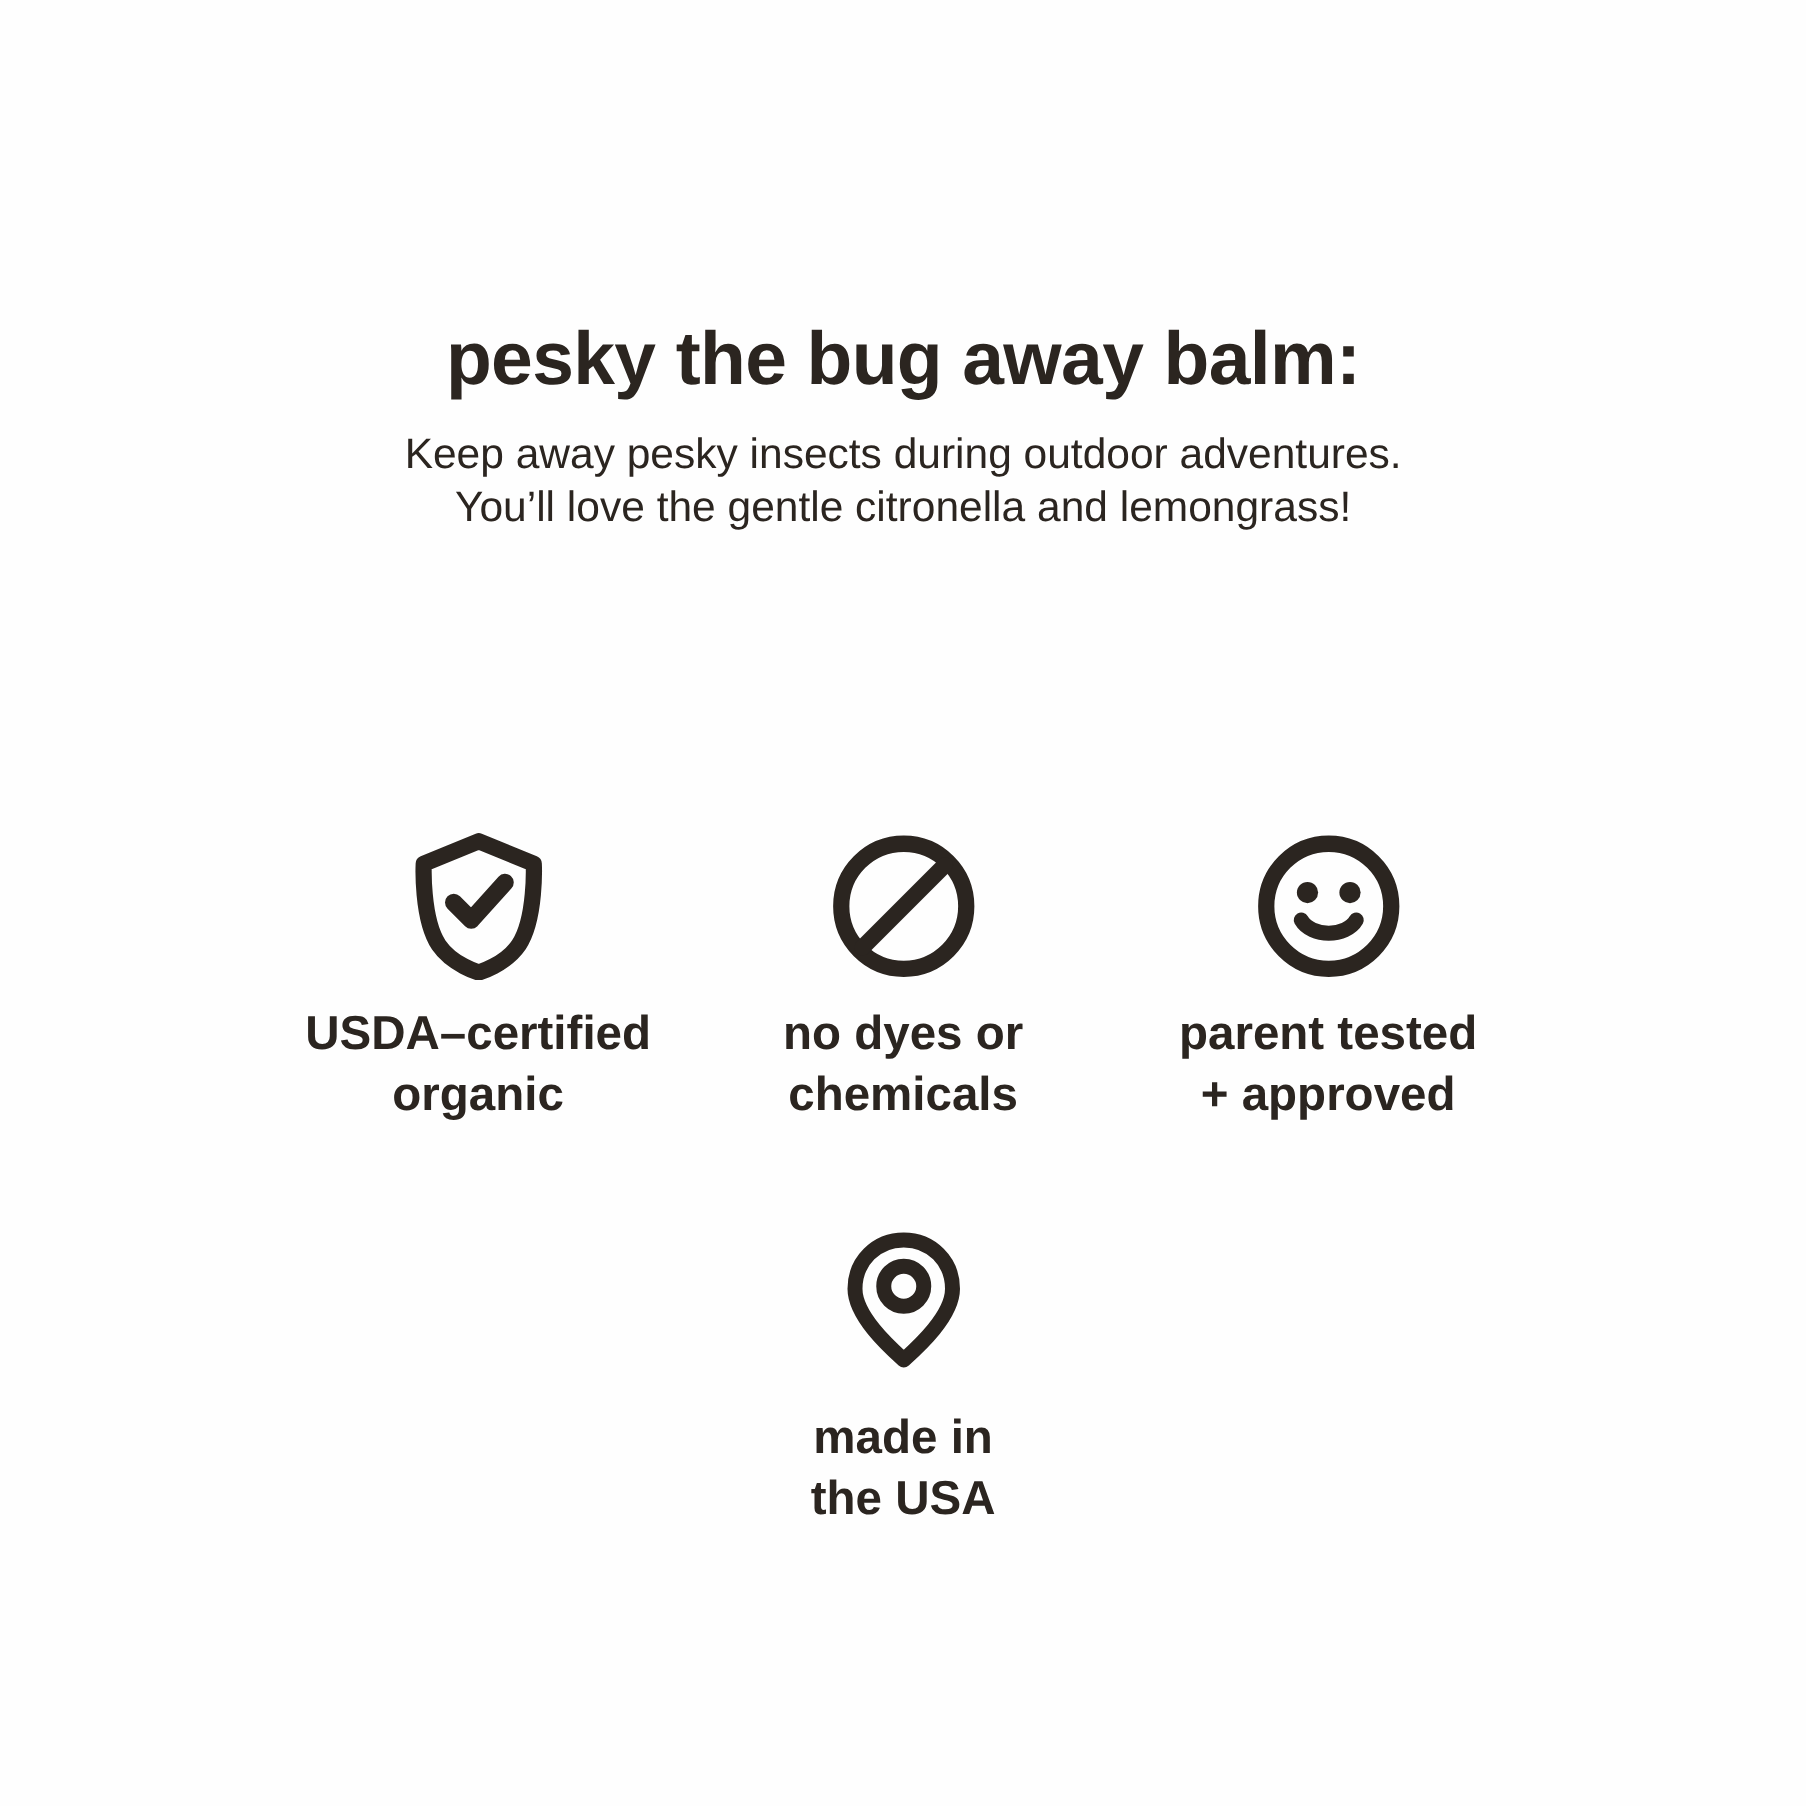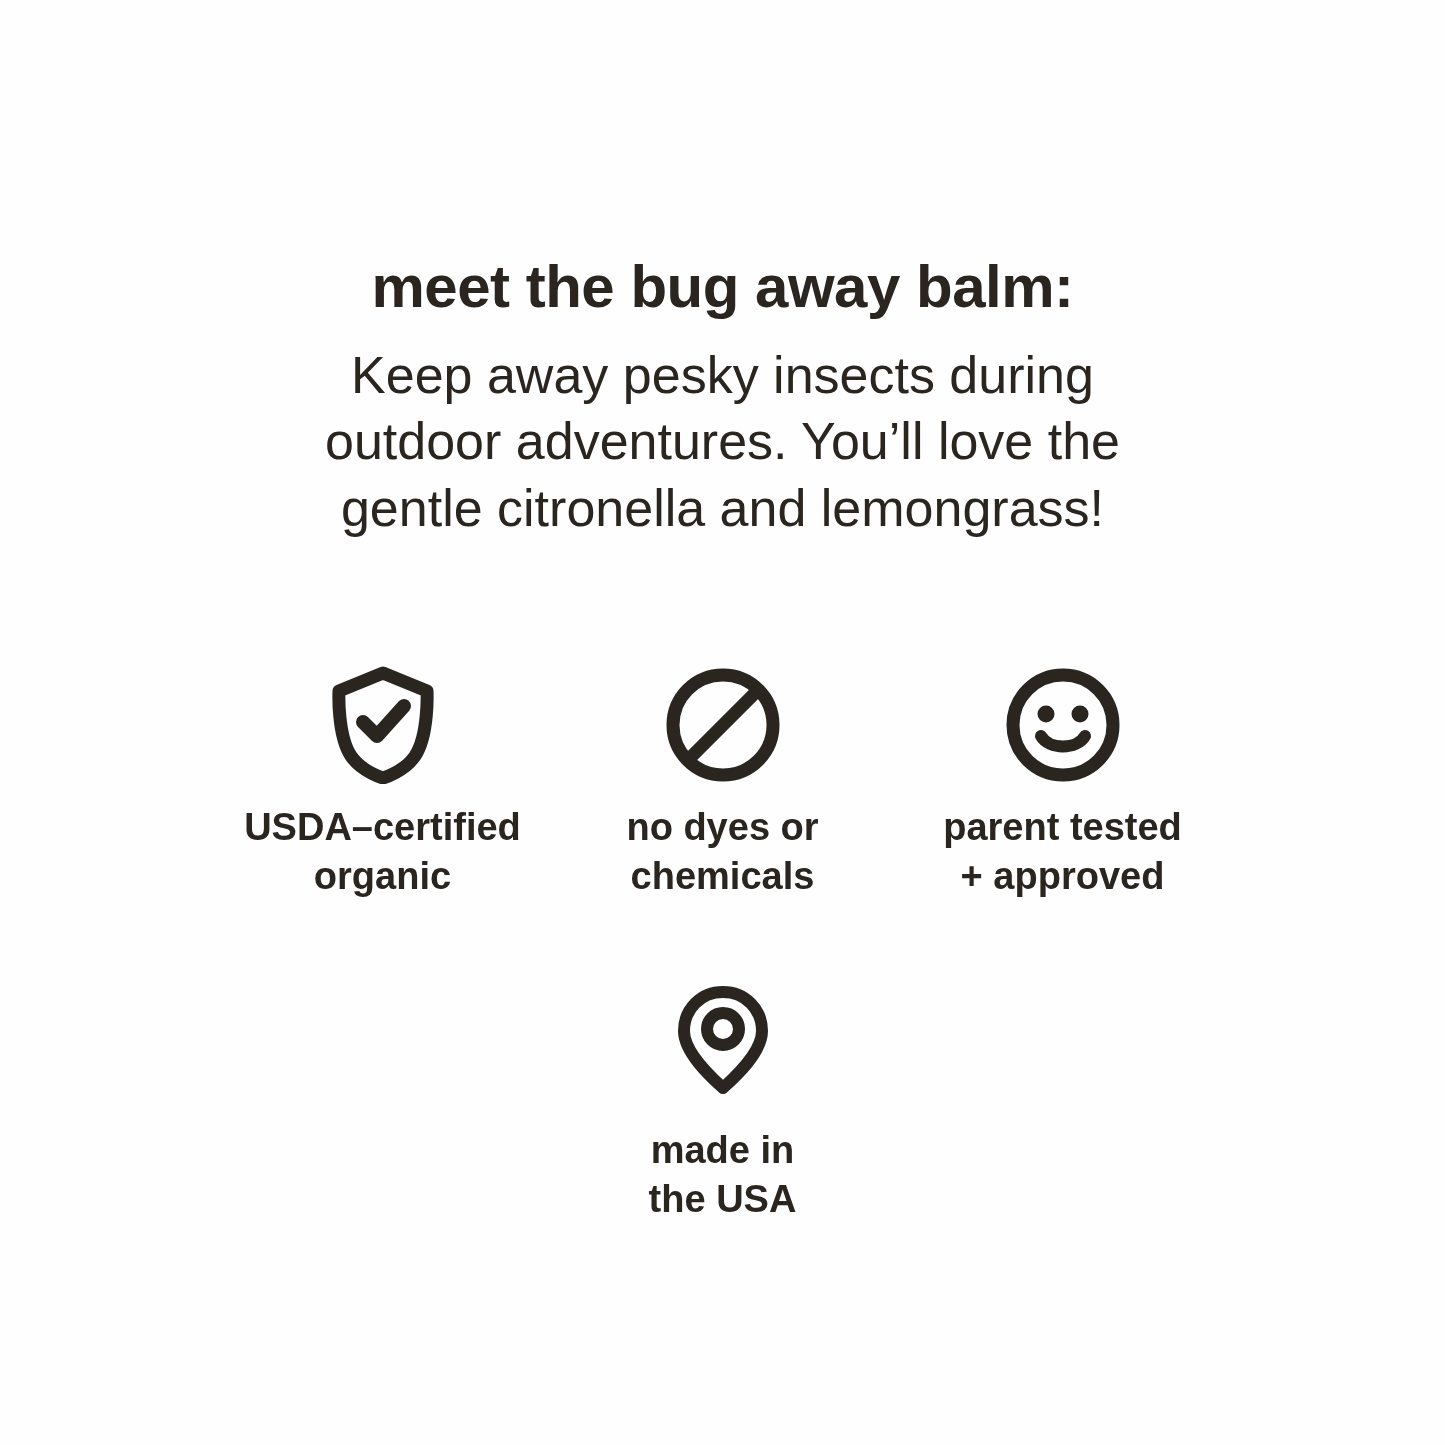--- a/index.html
+++ b/index.html
@@ -33,21 +33,21 @@
     font-size: 60px;
     font-weight: 700;
     letter-spacing: -0.5px;
     line-height: 1.08;
     margin: 0;
     color: #2B2520;
   }
   .subhead {
     margin: 22px auto 0 auto;
     width: 830px;
-    font-size: 52px;
+    font-size: 34px;
     font-weight: 400;
     line-height: 1.28;
     color: #2B2520;
   }
 
   
   .row {
     position: absolute;
     width: 1445px;
     display: flex;
@@ -83,21 +83,21 @@
   .row-two .benefit-label { margin-top: 26px; }
 
   svg { display: block; }
 </style>
 </head>
 <body>
 
 <div class="page">
 
   <div class="header">
-    <h1 class="headline">meet the bug away balm:</h1>
+    <h1 class="headline">pesky the bug away balm:</h1>
     <p class="subhead">Keep away pesky insects during outdoor adventures. You’ll love the gentle citronella and lemongrass!</p>
   </div>
 
   <div class="row row-one">
 
     <div class="benefit">
       <div class="icon-box">
         <svg width="106" height="118" viewBox="0 0 106 118" fill="none">
           <path d="M53 7 L97 25 C97 25 99 69 85 90 C74 106 53 112 53 112 C53 112 32 106 21 90 C7 69 9 25 9 25 Z" stroke="#2B2520" stroke-width="13" stroke-linejoin="round" stroke-linecap="round" fill="none"></path>
           <path d="M33 56 L47 70 L74 40" stroke="#2B2520" stroke-width="14" stroke-linecap="round" stroke-linejoin="round" fill="none"></path>

